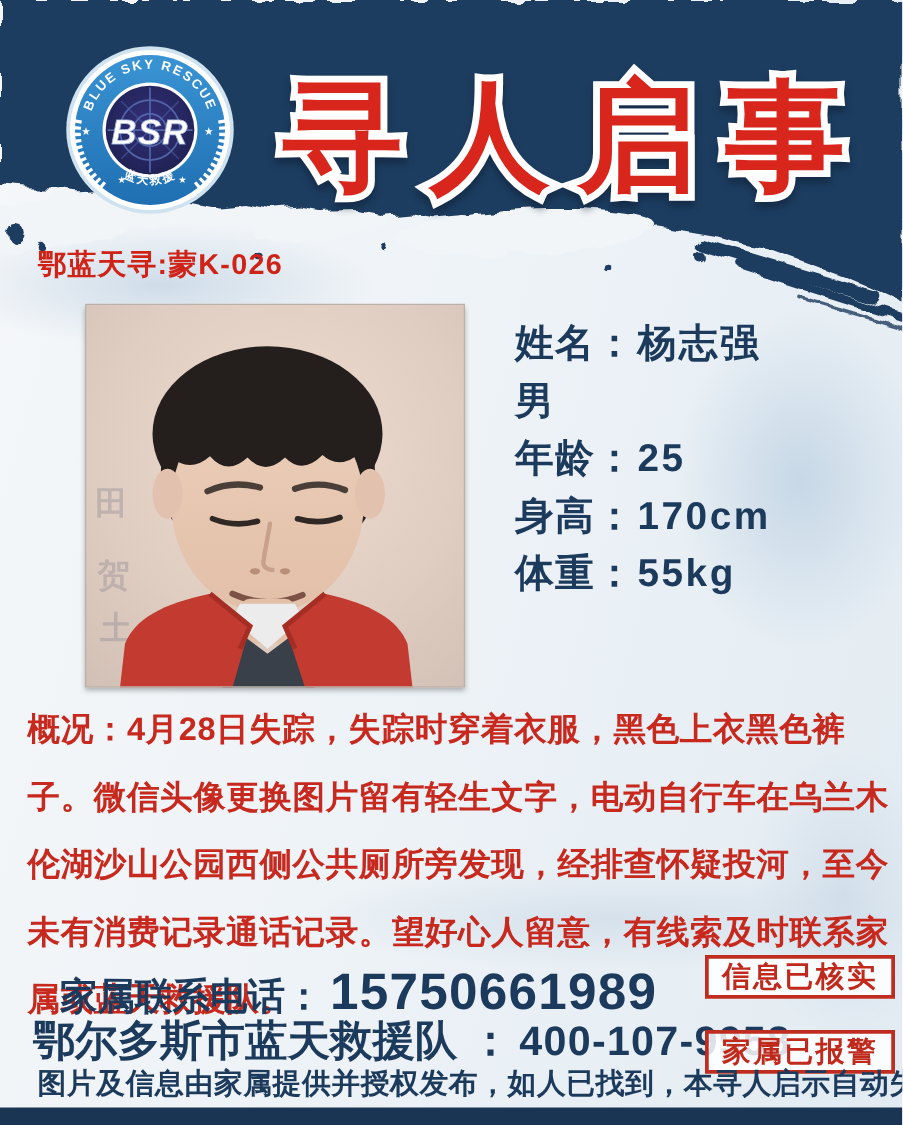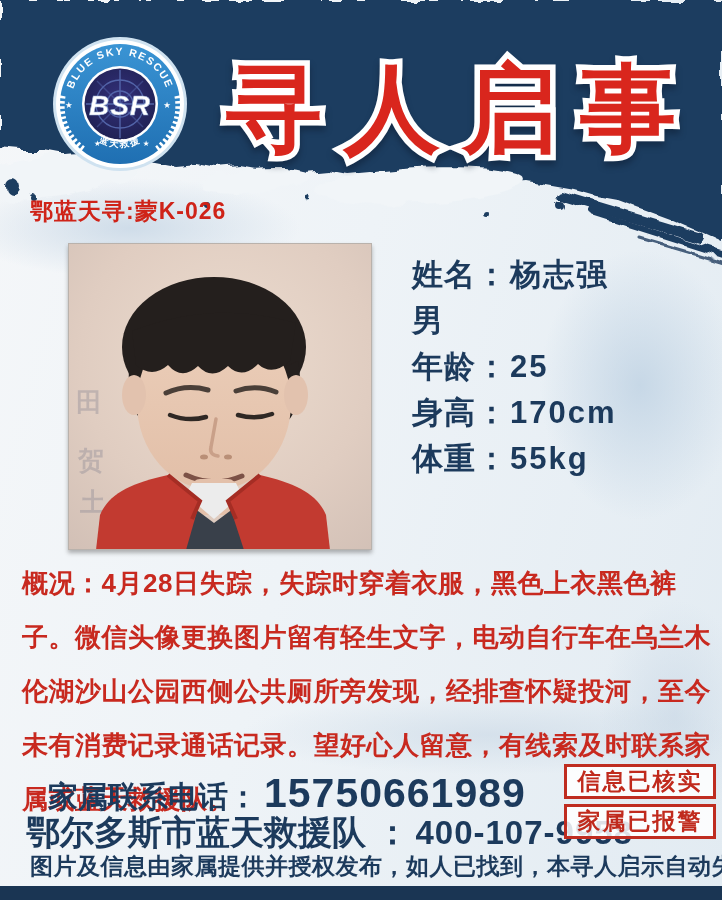--- a/index.html
+++ b/index.html
@@ -46,21 +46,21 @@
   .contact1{position:absolute; left:48px; top:770px; color:#1c3a5c; font-weight:bold;
     font-size:30px; white-space:nowrap;}
   .contact1 .val{font-size:41px; margin-left:6px; letter-spacing:1px;}
   .contact2{position:absolute; left:26px; top:810px; color:#1c3a5c; font-weight:bold;
     font-size:34px; white-space:nowrap;}
   .contact2 .val{font-size:33px; margin-left:6px; letter-spacing:1px;}
 
   .badges{position:absolute; left:564px; top:764px; width:152px;}
   .badge{width:146px; height:29px; border:3px solid #bf2c20; background:rgba(255,255,255,.85);
     color:#c02a1d; font-weight:bold; font-size:23px; letter-spacing:2px;
-    display:flex; align-items:center; justify-content:center; margin-bottom:5px;font-family:Liberation Serif, serif;}
+    display:flex; align-items:center; justify-content:center; margin-bottom:25px;font-family:Liberation Serif, serif;}
 
   .footer-note{position:absolute; left:30px; top:851px; color:#1c3a5c; font-weight:bold;
     font-size:23px; letter-spacing:.5px; white-space:nowrap;}
 
   .bottom-bar{position:absolute; left:0; bottom:0; width:722px; height:14px; background:#1a3553;}
 </style>
 </head>
 <body>
 
 <div class="poster">

